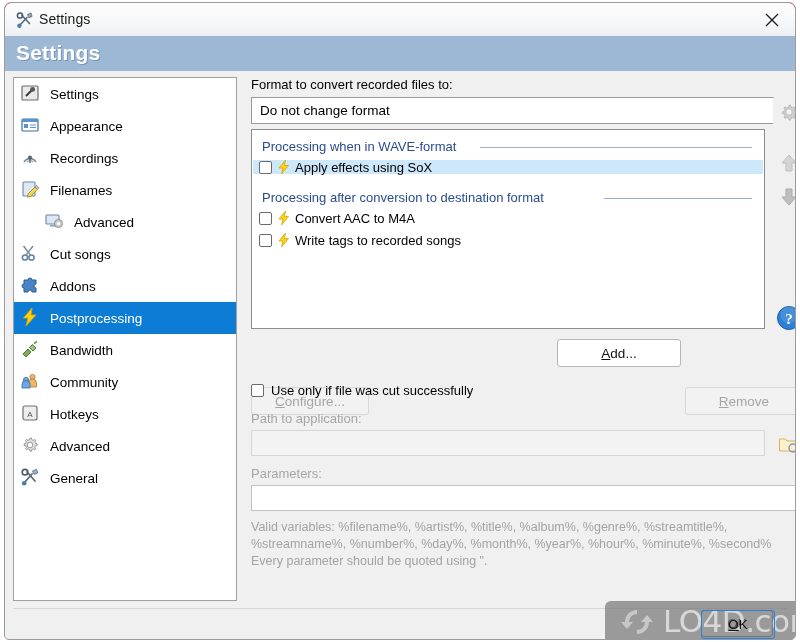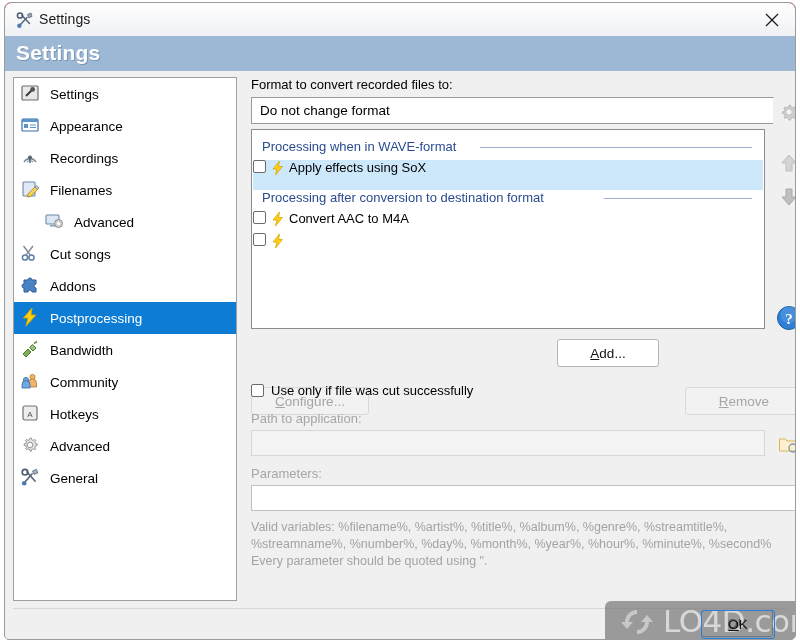--- a/index.html
+++ b/index.html
@@ -164,24 +164,24 @@
     white-space: nowrap;
   }
   .group-rule {
     position: absolute;
     height: 1px;
     background: #9aaed5;
   }
   .chkrow {
     position: absolute;
     left: 1px; right: 1px;
-    height: 30px;
+    height: 14px;
     display: flex;
-    align-items: flex-start;
-    padding-left: 0;
+    align-items: center;
+    padding-left: 6px;
     box-sizing: border-box;
     cursor: pointer;
   }
   .chkrow.hl { background: #cde8fa; }
   .cbox {
     width: 13px; height: 13px;
     box-sizing: border-box;
     border: 1px solid #6b6b6b;
     background: #fff;
     border-radius: 2px;
@@ -480,20 +480,21 @@
           <span class="txt">Convert AAC to M4A</span>
         </div>
 
         <div class="chkrow" style="top:103px;">
           <span class="cbox"></span>
           <span class="bolt">
             <svg width="16" height="16" viewBox="0 0 16 16">
                 <polygon points="9.5,1 3,9 7,9 5.5,15 12.5,6.5 8.5,6.5" fill="#fcd116" stroke="#d9a400" stroke-width="0.8"></polygon>
               </svg>
           </span>
+          <span class="txt">Write tags to recorded songs</span>
         </div>
       </div>
 
       <div class="sqbtn flat" style="left:528px;top:76px;">
         <svg width="22" height="22" viewBox="0 0 22 22" style="position:absolute;left:4px;top:4px;">
           <polygon points="11,3 18,11 14,11 14,19 8,19 8,11 4,11" fill="#d4d4d4" stroke="#bdbdbd" stroke-width="1"></polygon>
         </svg>
       </div>
       <div class="sqbtn flat" style="left:528px;top:110px;">
         <svg width="22" height="22" viewBox="0 0 22 22" style="position:absolute;left:4px;top:4px;">
@@ -504,21 +505,21 @@
         <svg width="26" height="26" viewBox="0 0 26 26" style="position:absolute;left:2px;top:2px;">
           <circle cx="13" cy="13" r="11.5" fill="#2f7fd6" stroke="#1a5e9e" stroke-width="1"></circle>
           <circle cx="13" cy="10" r="8.5" fill="#5b9fe0" opacity="0.5"></circle>
           <text x="13" y="18.5" text-anchor="middle" font-family="'Liberation Serif', serif" font-size="15" font-weight="bold" fill="#ffffff">?</text>
         </svg>
       </div>
 
       <div class="pbtn disabled" style="left:6px;top:268px;width:118px;">
         <span><u>C</u><span>onfigure...</span></span>
       </div>
-      <div class="pbtn primary" style="left:312px;top:268px;width:102px;">
+      <div class="pbtn primary" style="left:312px;top:268px;width:124px;">
         <span><u>A</u><span>dd...</span></span>
       </div>
       <div class="pbtn disabled" style="left:440px;top:268px;width:118px;">
         <span><u>R</u><span>emove</span></span>
       </div>
 
       <div style="position:absolute;left:6px;top:312px;display:flex;align-items:center;cursor:pointer;">
         <span class="cbox"></span>
         <span class="lbl" style="margin-left:3px;">Use only if file was cut successfully</span>
       </div>

